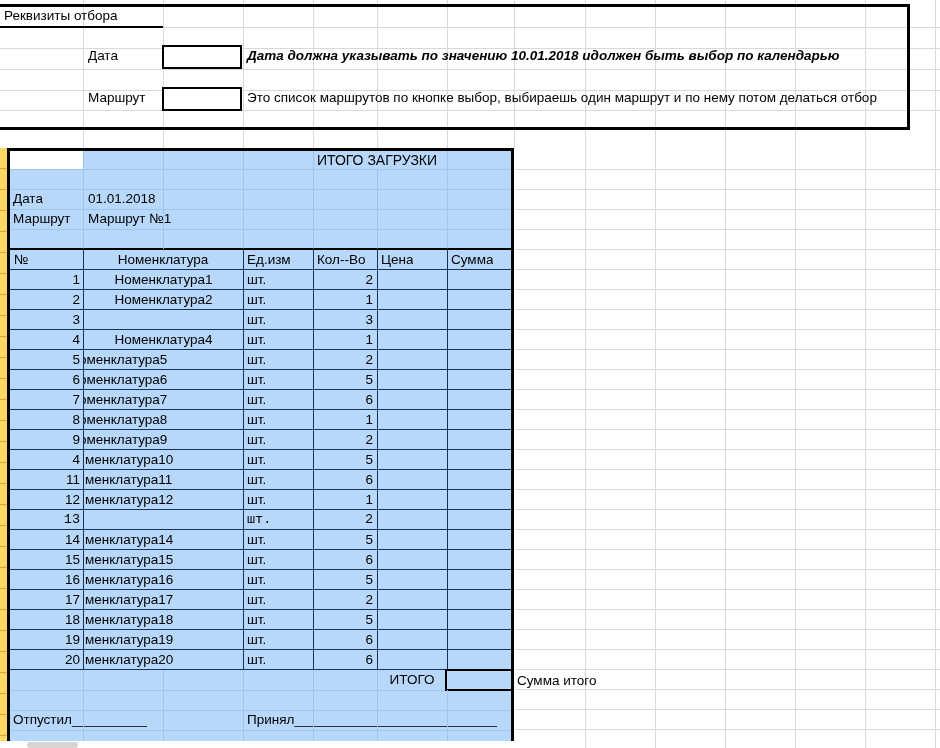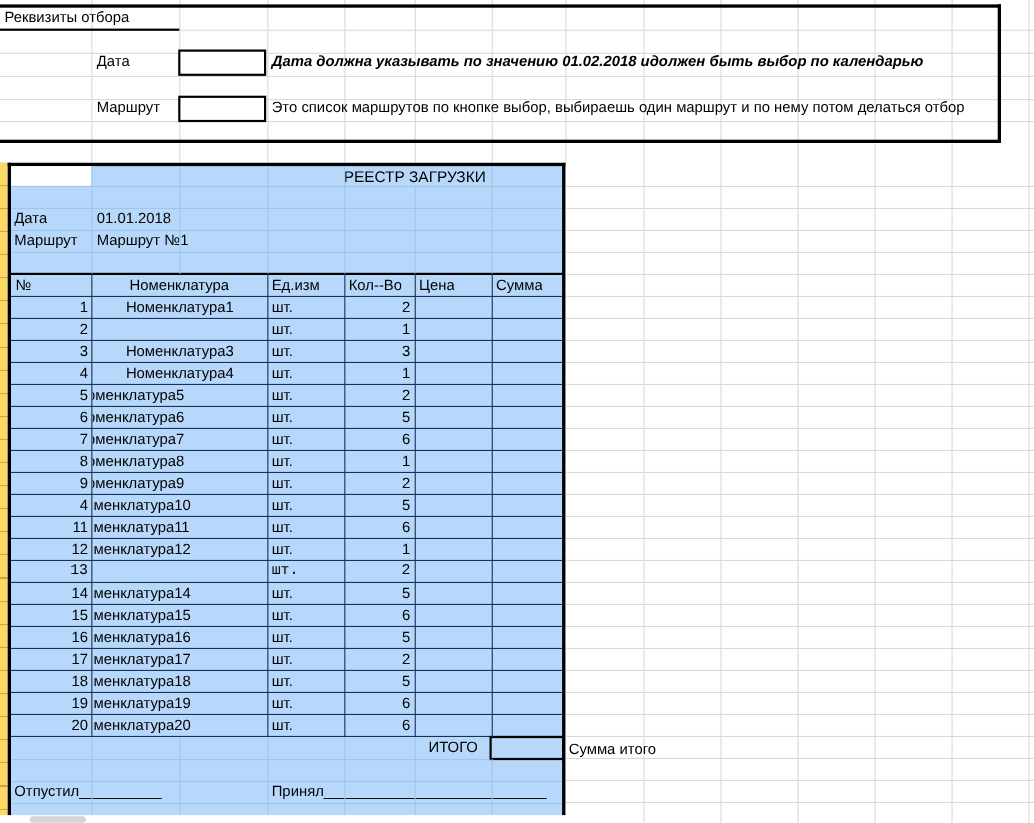--- a/index.html
+++ b/index.html
@@ -91,36 +91,36 @@
     <div class="gl" style="left: 515px; top: 709px; width: 425px; height: 1px;"></div>
     <div class="gl" style="left: 515px; top: 729px; width: 425px; height: 1px;"></div>
   </div>
 
 <div>
   <div class="txt" style="left:4px;top:6px;">Реквизиты отбора</div>
   <div class="panel-border" style="left:0;top:26px;width:163px;height:2px;"></div>
 
   <div class="txt" style="left:88px;top:46px;">Дата</div>
   <div class="inputbox" style="left:162px;top:45px;"></div>
-  <div class="txt comment1" style="left:247px;top:46px;">Дата должна указывать по значению 01.02.2018 идолжен быть выбор по календарью</div>
+  <div class="txt comment1" style="left:247px;top:46px;">Дата должна указывать по значению 10.01.2018 идолжен быть выбор по календарью</div>
 
   <div class="txt" style="left:88px;top:88px;">Маршрут</div>
   <div class="inputbox" style="left:162px;top:87px;"></div>
   <div class="txt" style="left:247px;top:88px;">Это список маршрутов по кнопке выбор, выбираешь один маршрут и по нему потом делаться отбор</div>
 
   <div class="panel-border" style="left:0;top:4px;width:910px;height:3px;"></div>
   <div class="panel-border" style="left:0;top:127px;width:910px;height:3px;"></div>
   <div class="panel-border" style="left:907px;top:4px;width:3px;height:126px;"></div>
 </div>
 
 <div id="yellow-strip"></div>
 
 <div id="register">
   <div class="abs" style="left:0;top:0;width:73px;height:18px;background:#fff;"></div>
-  <div class="cellt" style="left:233px;top:0;width:268px;text-align:center;font-size:14px;line-height:18px;">РЕЕСТР ЗАГРУЗКИ</div>
+  <div class="cellt" style="left:233px;top:0;width:268px;text-align:center;font-size:14px;line-height:18px;">ИТОГО ЗАГРУЗКИ</div>
 
   <div class="cellt" style="left:3px;top:38px;">Дата</div>
   <div class="cellt" style="left:78px;top:38px;">01.01.2018</div>
   <div class="cellt" style="left:3px;top:58px;">Маршрут</div>
   <div class="cellt" style="left:78px;top:58px;">Маршрут №1</div>
 
   <div class="bk" style="left:0;top:97px;width:501px;height:2px;"></div>
   <div>
     <div class="cellt" style="left:4px;top:99px;">№</div>
     <div class="cellt" style="left:73px;top:99px;width:160px;text-align:center;">Номенклатура</div>
@@ -135,28 +135,28 @@
       <div class="drow" style="top: 119px;">
         <div class="c n">1</div>
         <div class="c nm center">Номенклатура1</div>
         <div class="c u">шт.</div>
         <div class="c q">2</div>
         <div class="c p"></div>
         <div class="c s"></div>
       </div>
       <div class="drow" style="top: 139px;">
         <div class="c n">2</div>
+        <div class="c nm center">Номенклатура2</div>
         <div class="c u">шт.</div>
         <div class="c q">1</div>
         <div class="c p"></div>
         <div class="c s"></div>
       </div>
       <div class="drow" style="top: 159px;">
         <div class="c n">3</div>
-        <div class="c nm center">Номенклатура3</div>
         <div class="c u">шт.</div>
         <div class="c q">3</div>
         <div class="c p"></div>
         <div class="c s"></div>
       </div>
       <div class="drow" style="top: 179px;">
         <div class="c n">4</div>
         <div class="c nm center">Номенклатура4</div>
         <div class="c u">шт.</div>
         <div class="c q">1</div>

